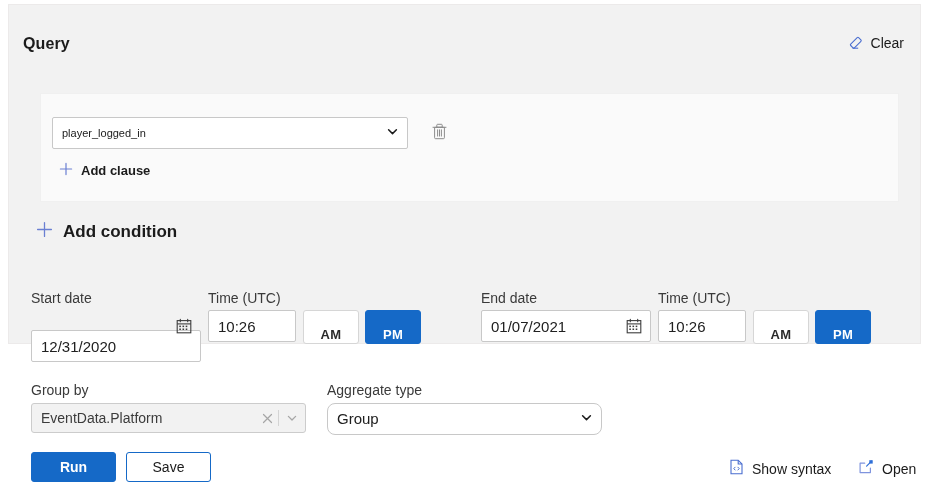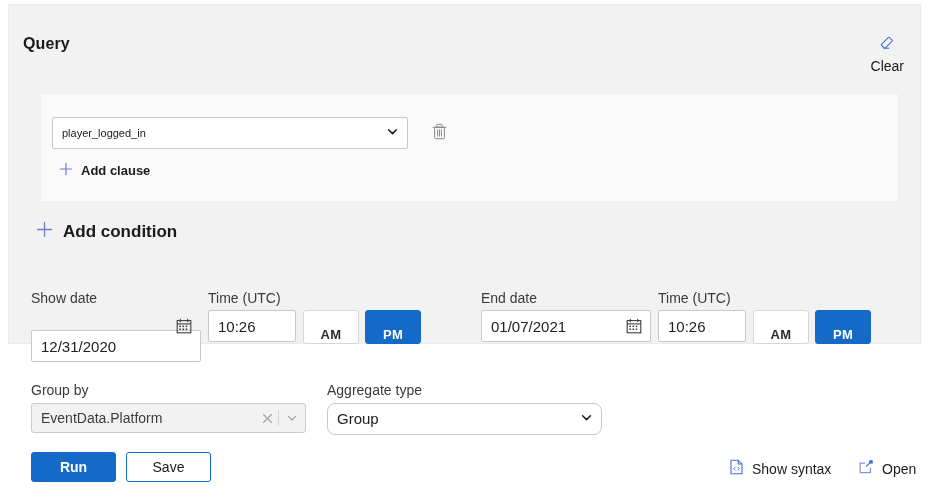--- a/index.html
+++ b/index.html
@@ -43,21 +43,20 @@
   .clear-link {
     position: absolute;
     right: 16px;
     top: 30px;
     display: flex;
     align-items: center;
     gap: 7px;
     cursor: pointer;
     font-size: 14px;
     color: #1b1b1b;
-    flex-direction: column;
   }
   .clear-link svg { display:block; }
 
   
   .clause-panel {
     position: absolute;
     left: 31px;
     top: 88px;
     width: 859px;
     height: 109px;
@@ -336,21 +335,21 @@
 
   <div class="add-condition">
     <span>
       <svg width="17" height="17" viewBox="0 0 17 17" fill="none">
         <path d="M8.5 1.6v13.8M1.6 8.5h13.8" stroke="#6a7fd2" stroke-width="1.3" stroke-linecap="round"></path>
       </svg>
     </span>
     <span>Add condition</span>
   </div>
 
-  <div class="field-label" style="left:22px; top:285px;">Show date</div>
+  <div class="field-label" style="left:22px; top:285px;">Start date</div>
   <input class="txt-input" style="left: 22px; top: 305px; width: 170px; margin-top: 20px;" value="12/31/2020">
   <span class="cal-icon" style="left:167px; top:313px;">
     <svg width="16" height="16" viewBox="0 0 16 16" fill="none">
       <rect x="1.2" y="2.6" width="13.6" height="12.2" stroke="#3d3d3d" stroke-width="1.1"></rect>
       <path d="M1.2 5.9h13.6" stroke="#3d3d3d" stroke-width="1.1"></path>
       <path d="M4.3 1.2v2.6M11.7 1.2v2.6" stroke="#3d3d3d" stroke-width="1.1" stroke-linecap="round"></path>
       <rect x="3.3" y="7.6" width="1.6" height="1.5" fill="#3d3d3d"></rect>
       <rect x="6.5" y="7.6" width="1.6" height="1.5" fill="#3d3d3d"></rect>
       <rect x="9.7" y="7.6" width="1.6" height="1.5" fill="#3d3d3d"></rect>
       <rect x="3.3" y="10.5" width="1.6" height="1.5" fill="#3d3d3d"></rect>

